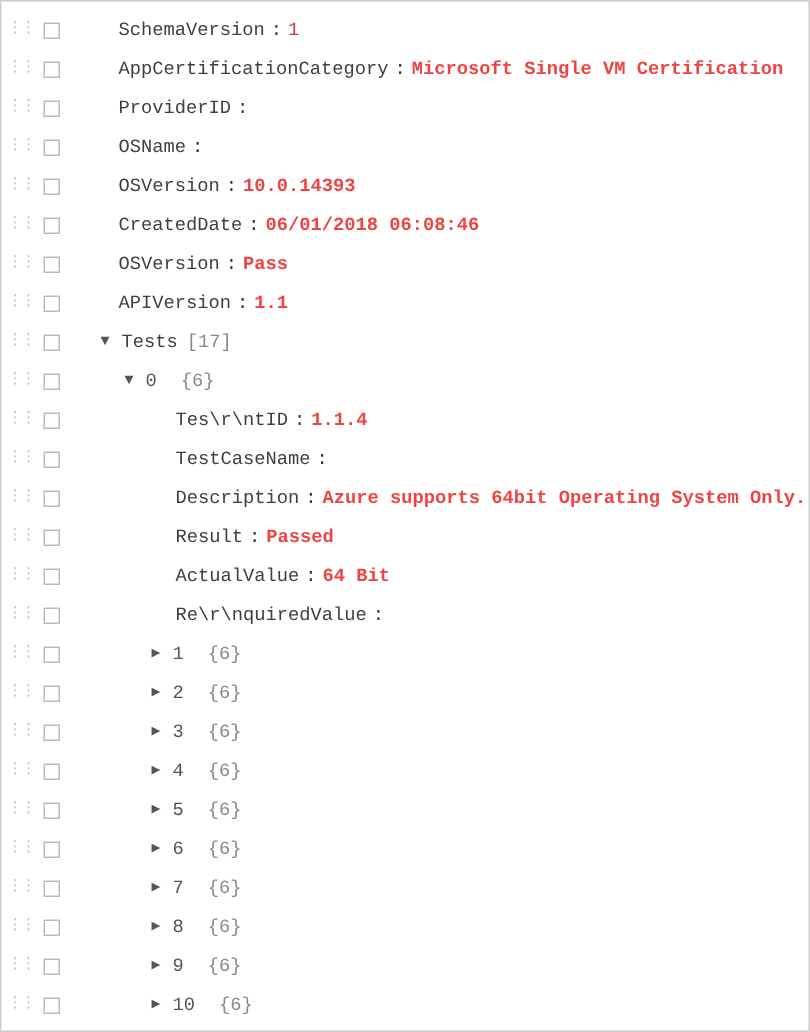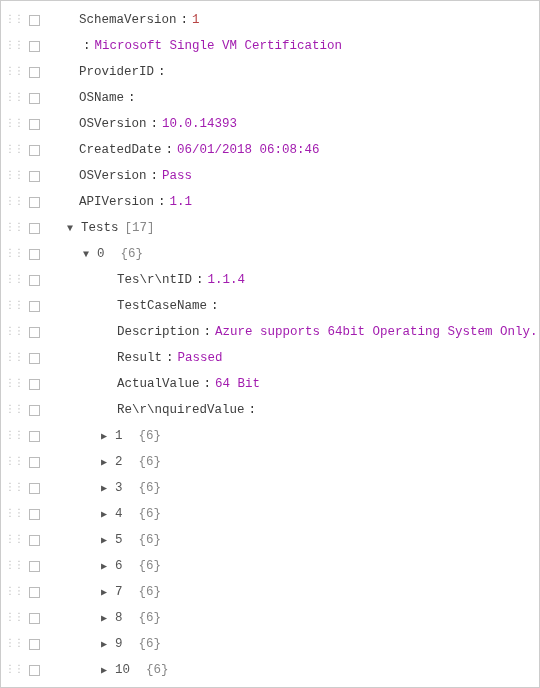--- a/index.html
+++ b/index.html
@@ -51,21 +51,21 @@
       margin-right: 4px;
       flex-shrink: 0;
     }
     .indent { flex-shrink: 0; }
     .i0 { width: 42px; }
     .i1 { width: 42px; }
     .i2 { width: 60px; }
     .i3 { width: 80px; }
     .k-key { color: #404040; }
     .k-num { color: #b74343; }
-    .k-str { color: #a21caf; }
+    .k-str { color: #ef4444; font-weight: bold; }
     .k-idx { color: #555; }
     .k-brace { color: #888; }
     .colon { color: #333; padding: 0 4px; }
     .bracket { color: #888; }
   </style>
 </head>
 <body>
 
 <div class="row">
   <div class="gutter">
@@ -77,20 +77,21 @@
   <span class="colon">:</span>
   <span class="k-num">1</span>
 </div>
 
 <div class="row">
   <div class="gutter">
     <span class="drag-handle">⋮⋮</span>
     <span class="checkbox"></span>
   </div>
   <span class="indent i0"></span>
+  <span class="k-key">AppCertificationCategory</span>
   <span class="colon">:</span>
   <span class="k-str">Microsoft Single VM Certification</span>
 </div>
 
 <div class="row">
   <div class="gutter">
     <span class="drag-handle">⋮⋮</span>
     <span class="checkbox"></span>
   </div>
   <span class="indent i0"></span>

